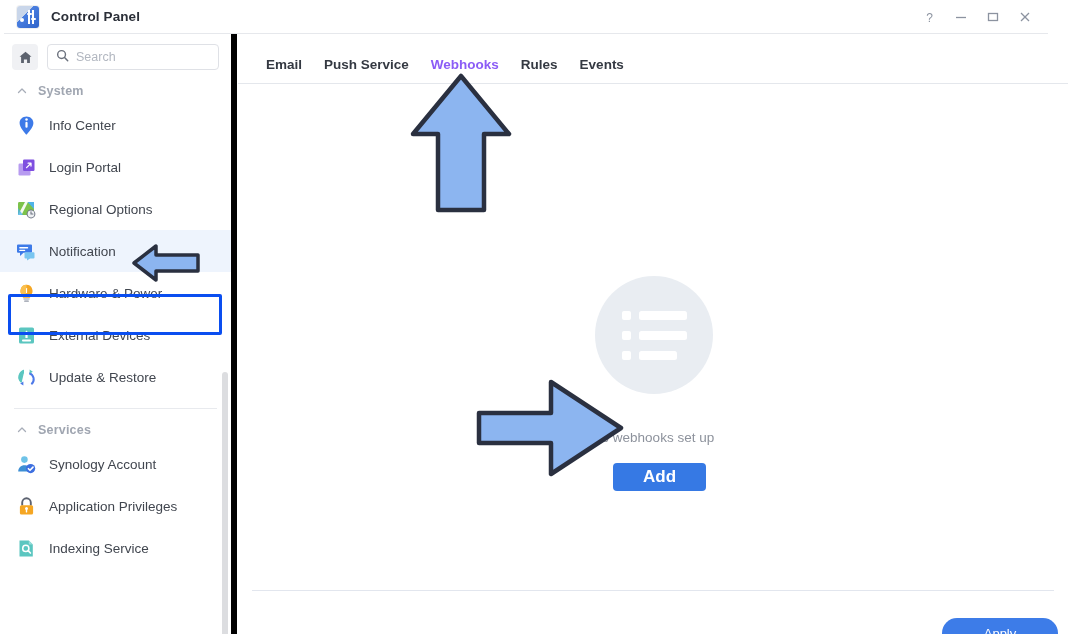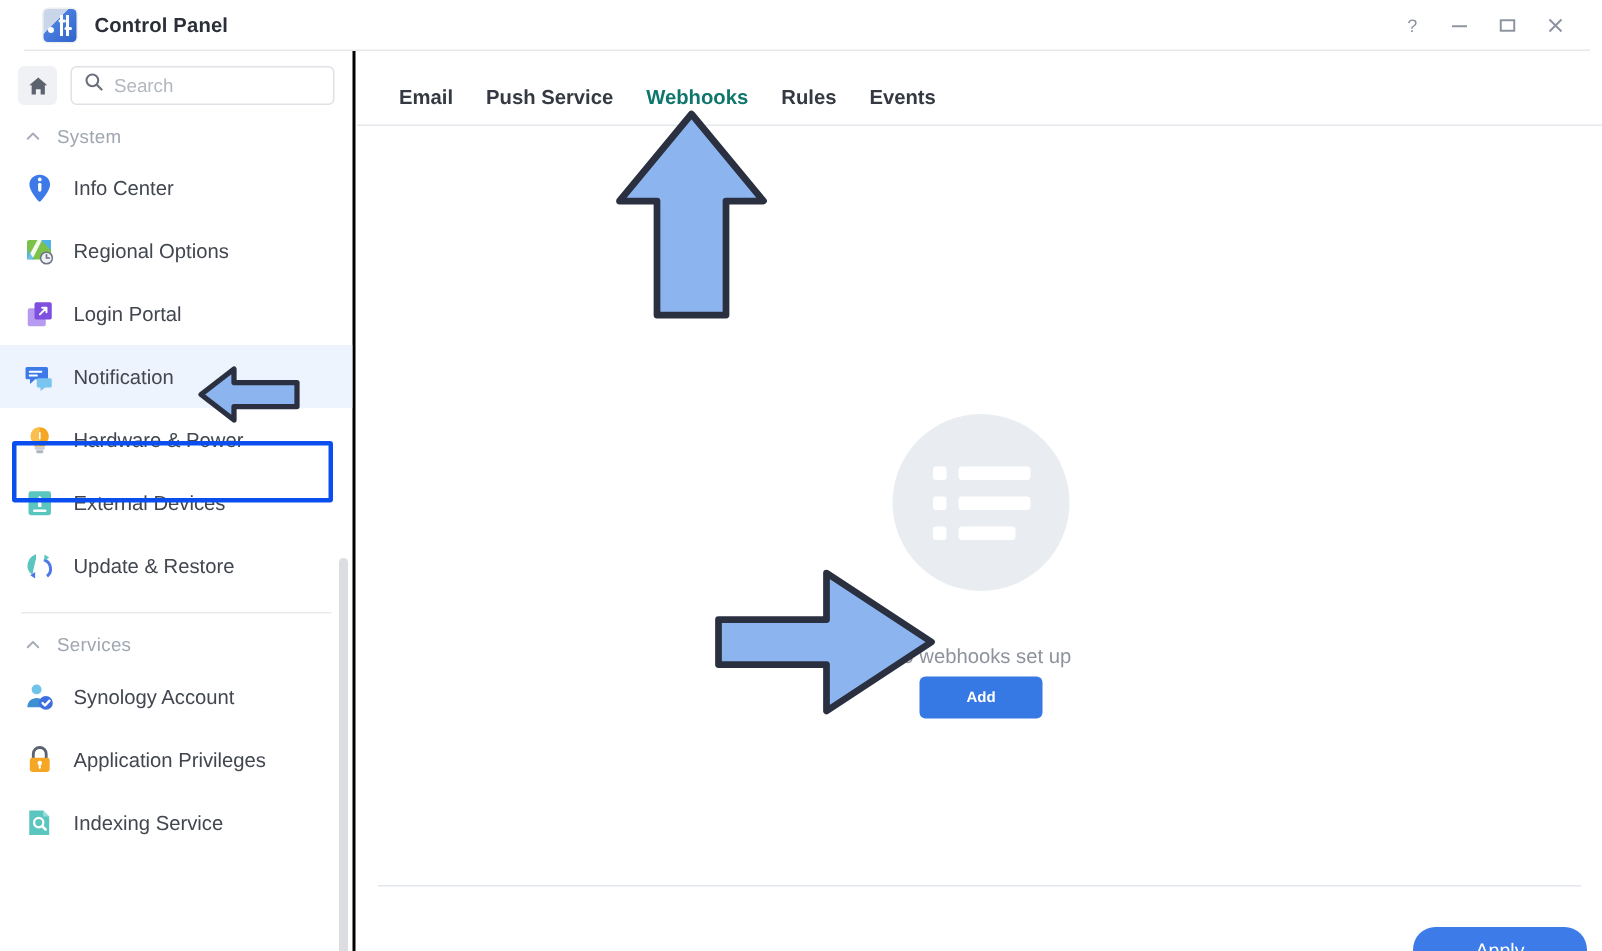--- a/index.html
+++ b/index.html
@@ -16,21 +16,21 @@
   #app {
     position: relative;
     width: 1068px;
     height: 634px;
     background: #ffffff;
   }
 
   
   .titlebar {
     position: absolute;
-    top: 0; left: 16px;
+    top: 0; left: 4px;
     width: 1044px;
     height: 34px;
     background: #ffffff;
     border-bottom: 1px solid #e6e8ec;
     display: flex;
     align-items: center;
   }
   .app-icon {
     width: 22px; height: 22px;
     margin-left: 13px;
@@ -92,21 +92,21 @@
   .winbtn svg { display: block; }
   .winbtn.help { font-size: 15px; font-weight: normal; }
 
   
   .sidebar {
     position: absolute;
     left: 0; top: 34px;
     width: 237px;
     height: 600px;
     background: #ffffff;
-    border-right: 2px solid #000000;
+    border-right: 6px solid #000000;
     overflow: hidden;
   }
   .searchrow {
     display: flex;
     align-items: center;
     padding: 10px 12px 8px 12px;
     gap: 9px;
   }
   .homebtn {
     width: 26px; height: 26px;
@@ -148,21 +148,21 @@
   .group-header {
     display: flex;
     align-items: center;
     gap: 10px;
     padding: 3px 0 3px 16px;
     height: 26px;
   }
   .group-header .caret { color: #a7adb8; display: flex; }
   .group-header .gtitle {
     font-size: 12.5px;
-    font-weight: normal;
+    font-weight: bold;
     color: #a0a6b1;
     letter-spacing: 0.2px;
   }
 
   .navitem {
     display: flex;
     align-items: center;
     gap: 12px;
     height: 42px;
     padding-left: 16px;
@@ -224,21 +224,21 @@
     padding: 0 12px 0 17px;
     border-bottom: 1px solid #e4e7ec;
   }
   .tab {
     font-size: 13.5px;
     font-weight: bold;
     color: #343942;
     padding: 0 11px 11px 11px;
     white-space: nowrap;
   }
-  .tab.active { color: #0f766e; }
+  .tab.active { color: #8b5cf6; }
 
   .emptywrap {
     position: relative;
     height: 505px;
   }
   .empty-circle {
     position: absolute;
     left: 357px; top: 192px;
     width: 118px; height: 118px;
     border-radius: 50%;
@@ -267,28 +267,28 @@
     position: absolute;
     top: 346px;
     left: 0; width: 830px;
     text-align: center;
     font-size: 13.5px;
     color: #8d929c;
   }
 
   .add-btn {
     position: absolute;
-    left: 375px; top: 367px;
-    width: 82px; height: 28px;
+    left: 375px; top: 379px;
+    width: 93px; height: 28px;
     background: #3679e4;
     color: #ffffff;
     border: none;
     border-radius: 4px;
     font-family: "Liberation Sans", sans-serif;
-    font-size: 10px;
+    font-size: 17px;
     font-weight: bold;
     cursor: pointer;
     display: flex;
     align-items: center;
     justify-content: center;
   }
 
   .footer-sep {
     position: absolute;
     left: 14px; top: 556px;
@@ -412,41 +412,41 @@
             <circle cx="10.5" cy="4.6" r="1.25" fill="#ffffff"></circle>
             <rect x="9.4" y="6.8" width="2.2" height="6.0" rx="1.1" fill="#ffffff"></rect>
           </svg>
         </span>
         <span class="label">Info Center</span>
       </div>
 
       <div class="navitem">
         <span class="navicon">
           <svg width="21" height="21" viewBox="0 0 21 21">
+            <rect x="2.5" y="6.5" width="12" height="12" rx="1.2" fill="#b79bf0"></rect>
+            <rect x="7" y="2.5" width="11.5" height="11.5" rx="1.2" fill="#7f4fe0"></rect>
+            <path d="M10.6 10.6 L15 6.2 M15 6.2 h-2.9 M15 6.2 v2.9" stroke="#ffffff" stroke-width="1.3" fill="none" stroke-linecap="round"></path>
+          </svg>
+        </span>
+        <span class="label">Login Portal</span>
+      </div>
+
+      <div class="navitem">
+        <span class="navicon">
+          <svg width="21" height="21" viewBox="0 0 21 21">
             <rect x="2" y="3" width="16" height="13" rx="1.4" fill="#7cc24a"></rect>
             <path d="M2 16 L9 3 h3 L5.5 16 Z" fill="#ffffff" opacity="0.92"></path>
             <path d="M11.5 3 L18 3 v7 Z" fill="#4fb3e8"></path>
             <path d="M2 16 L2 9 L7 16 Z" fill="#4fb3e8" opacity="0.8"></path>
             <circle cx="15" cy="15" r="4.4" fill="#6d7482"></circle>
             <circle cx="15" cy="15" r="3.4" fill="#eef0f3"></circle>
             <path d="M15 12.8 V15 h1.9" stroke="#6d7482" stroke-width="1.1" fill="none" stroke-linecap="round"></path>
           </svg>
         </span>
         <span class="label">Regional Options</span>
-      </div>
-
-      <div class="navitem">
-        <span class="navicon">
-          <svg width="21" height="21" viewBox="0 0 21 21">
-            <rect x="2.5" y="6.5" width="12" height="12" rx="1.2" fill="#b79bf0"></rect>
-            <rect x="7" y="2.5" width="11.5" height="11.5" rx="1.2" fill="#7f4fe0"></rect>
-            <path d="M10.6 10.6 L15 6.2 M15 6.2 h-2.9 M15 6.2 v2.9" stroke="#ffffff" stroke-width="1.3" fill="none" stroke-linecap="round"></path>
-          </svg>
-        </span>
-        <span class="label">Login Portal</span>
       </div>
 
       <div class="navitem selected">
         <span class="navicon">
           <svg width="21" height="21" viewBox="0 0 21 21">
             <path d="M2 3.6 h13 a1 1 0 0 1 1 1 v6.2 a1 1 0 0 1 -1 1 H7.5 L4 15 v-3.2 H2 a1 1 0 0 1 -1 -1 V4.6 a1 1 0 0 1 1 -1 Z" fill="#3d7ae8"></path>
             <rect x="3.2" y="6.1" width="9" height="1.35" rx="0.6" fill="#ffffff"></rect>
             <rect x="3.2" y="8.7" width="6" height="1.35" rx="0.6" fill="#ffffff"></rect>
             <path d="M9.5 11.2 h8 a1 1 0 0 1 1 1 v4.2 a1 1 0 0 1 -1 1 h-3.4 L11 19.6 v-2.2 H9.5 a1 1 0 0 1 -1 -1 v-4.2 a1 1 0 0 1 1 -1 Z" fill="#79c5f0"></path>
           </svg>

